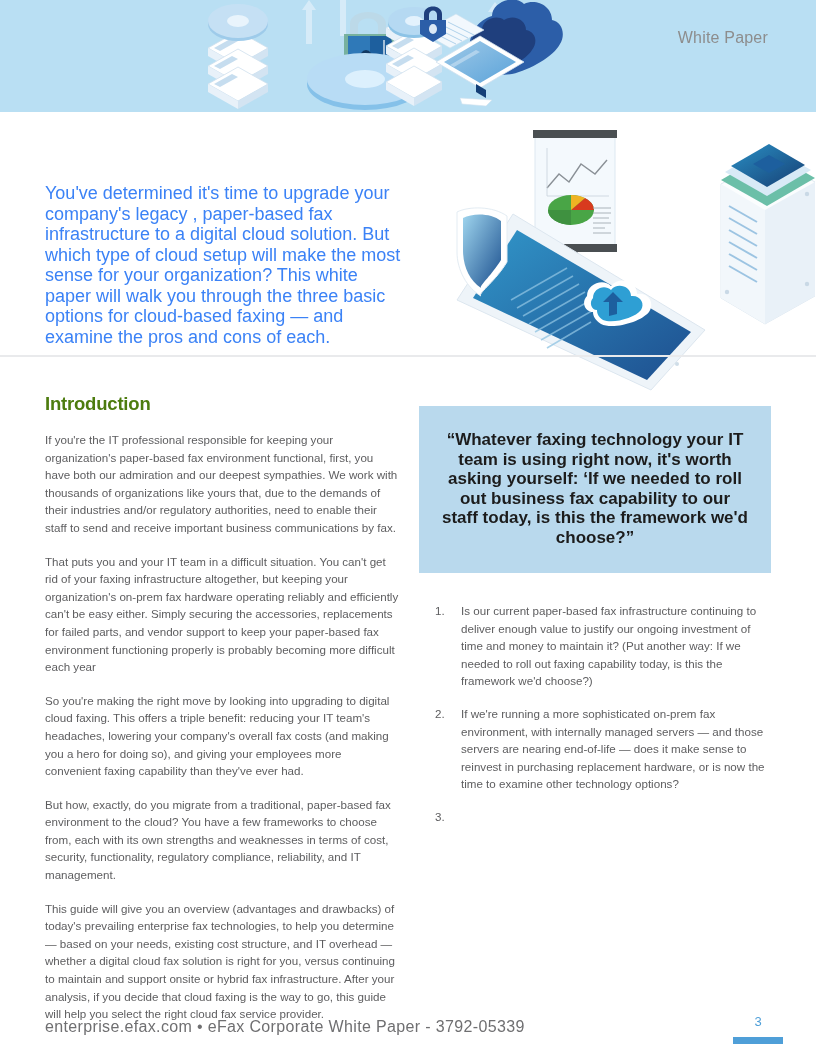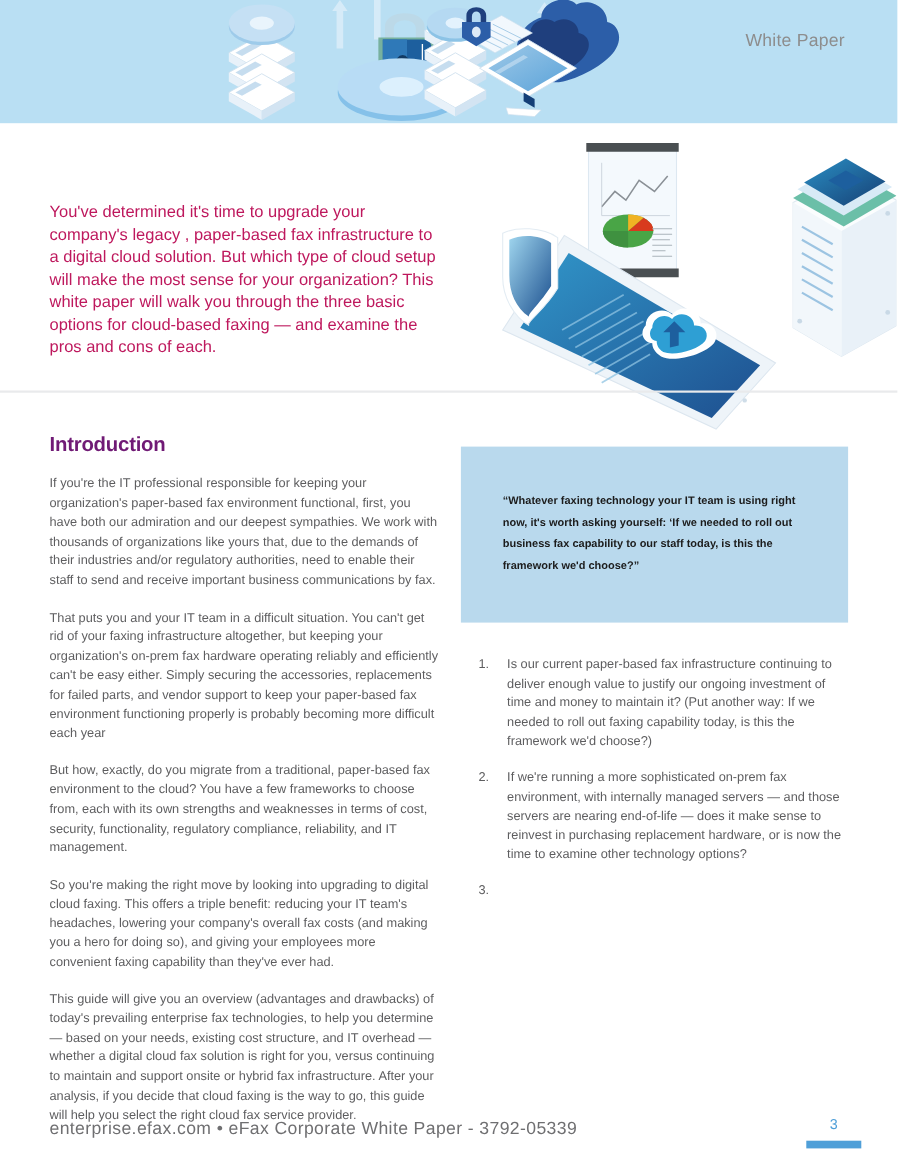--- a/index.html
+++ b/index.html
@@ -51,23 +51,23 @@
     width: 360px;
     height: 280px;
   }
 
   
   .lead {
     position: absolute;
     left: 45px;
     top: 183px;
     width: 360px;
-    font-size: 15px;
+    font-size: 18px;
     line-height: 20.5px;
-    color: #be185d;
+    color: #3b82f6;
   }
 
   
   .divider {
     position: absolute;
     left: 0;
     top: 355px;
     width: 816px;
     height: 2px;
     background: #e9eaec;
@@ -83,21 +83,21 @@
   .col-right {
     position: absolute;
     left: 419px;
     top: 406px;
     width: 352px;
   }
 
   h1.section-heading {
     font-size: 18.5px;
     font-weight: bold;
-    color: #701a75;
+    color: #4d7c0f;
     margin: 0 0 16px 0;
     letter-spacing: -0.2px;
   }
   h2.sub-heading {
     font-size: 17.5px;
     font-weight: bold;
     color: #222222;
     margin: 0 0 10px 0;
     line-height: 25px;
     letter-spacing: -0.2px;
@@ -112,25 +112,26 @@
 
   
   .quote-box {
     background: #b9d9ed;
     width: 352px;
     box-sizing: border-box;
     padding: 24px 22px 26px 22px;
     margin-bottom: 29px;
   }
   .quote-text {
-    font-size: 10px;
+    font-size: 17px;
     line-height: 19.5px;
     font-weight: bold;
     color: #1c1c1c;
-    margin: 16px;
+    text-align: center;
+    margin: 0;
   }
 
   
   ol.question-list {
     margin: 14px 0 14px 0;
     padding: 0;
     list-style: none;
     counter-reset: qitem;
   }
   ol.question-list > li {
@@ -417,22 +418,22 @@
 </svg>
 
 <div class="lead">You've determined it's time to upgrade your company's legacy , paper-based fax infrastructure to a digital cloud solution. But which type of cloud setup will make the most sense for your organization? This white paper will walk you through the three basic options for cloud-based faxing — and examine the pros and cons of each.</div>
 
 <div class="divider"></div>
 
 <div class="col-left">
   <h1 class="section-heading">Introduction</h1>
   <p class="body-text">If you're the IT professional responsible for keeping your organization's paper-based fax environment functional, first, you have both our admiration and our deepest sympathies. We work with thousands of organizations like yours that, due to the demands of their industries and/or regulatory authorities, need to enable their staff to send and receive important business communications by fax.</p>
   <p class="body-text">That puts you and your IT team in a difficult situation. You can't get rid of your faxing infrastructure altogether, but keeping your organization's on-prem fax hardware operating reliably and efficiently can't be easy either. Simply securing the accessories, replacements for failed parts, and vendor support to keep your paper-based fax environment functioning properly is probably becoming more difficult each year</p>
+  <p class="body-text">So you're making the right move by looking into upgrading to digital cloud faxing. This offers a triple benefit: reducing your IT team's headaches, lowering your company's overall fax costs (and making you a hero for doing so), and giving your employees more convenient faxing capability than they've ever had.</p>
   <p class="body-text">But how, exactly, do you migrate from a traditional, paper-based fax environment to the cloud? You have a few frameworks to choose from, each with its own strengths and weaknesses in terms of cost, security, functionality, regulatory compliance, reliability, and IT management.</p>
-  <p class="body-text">So you're making the right move by looking into upgrading to digital cloud faxing. This offers a triple benefit: reducing your IT team's headaches, lowering your company's overall fax costs (and making you a hero for doing so), and giving your employees more convenient faxing capability than they've ever had.</p>
   <p class="body-text">This guide will give you an overview (advantages and drawbacks) of today's prevailing enterprise fax technologies, to help you determine — based on your needs, existing cost structure, and IT overhead — whether a digital cloud fax solution is right for you, versus continuing to maintain and support onsite or hybrid fax infrastructure. After your analysis, if you decide that cloud faxing is the way to go, this guide will help you select the right cloud fax service provider.</p>
 </div>
 
 <div class="col-right">
 
   <div class="quote-box">
     <p class="quote-text">“Whatever faxing technology your IT team is using right now, it's worth asking yourself: ‘If we needed to roll out business fax capability to our staff today, is this the framework we'd choose?”</p>
   </div>
 
 

